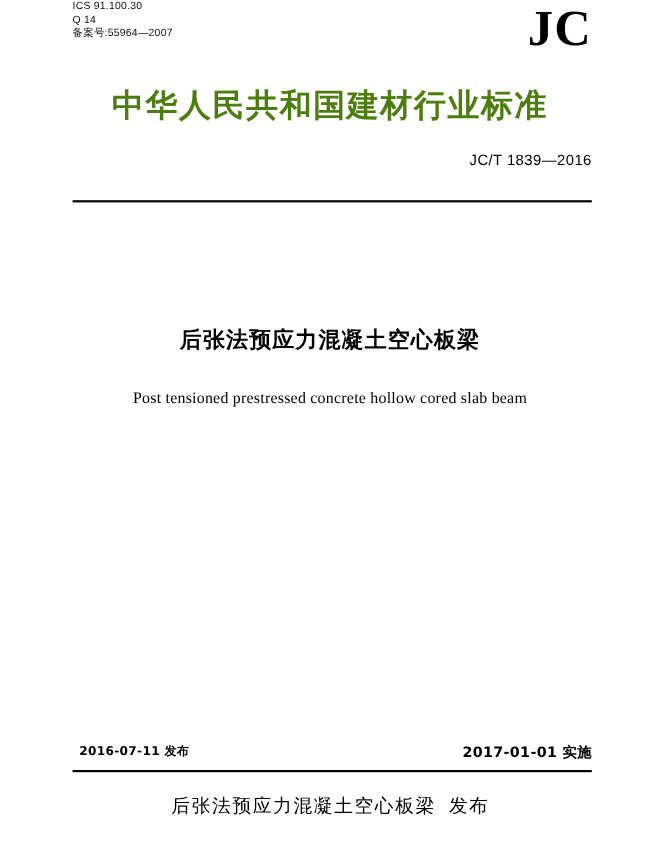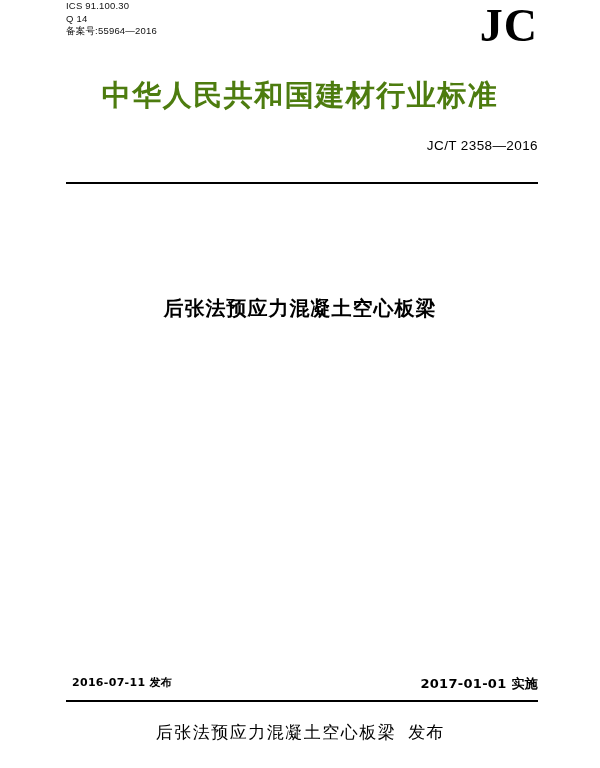--- a/index.html
+++ b/index.html
@@ -148,33 +148,34 @@
   }
 </style>
 </head>
 <body>
 
 <div class="page">
 
   <div class="header-meta">
     <div>ICS 91.100.30</div>
     <div>Q 14</div>
-    <div>备案号:55964—2016</div>
+    <div>备案号:55964—2007</div>
   </div>
 
   <div class="jc-logo">JC</div>
 
   <div class="std-title">中华人民共和国建材行业标准</div>
 
-  <div class="std-number">JC/T 2358—2016</div>
+  <div class="std-number">JC/T 1839—2016</div>
 
   <div class="rule-top"></div>
 
   <div class="doc-title">后张法预应力混凝土空心板梁</div>
 
+  <div class="doc-subtitle">Post tensioned prestressed concrete hollow cored slab beam</div>
 
   <div class="date-issue">2016-07-11 发布</div>
 
   <div class="date-effective">2017-01-01 实施</div>
 
   <div class="rule-bottom"></div>
 
   <div class="publisher">
     <span>后张法预应力混凝土空心板梁</span><span class="pub-verb">发布</span>
   </div>

